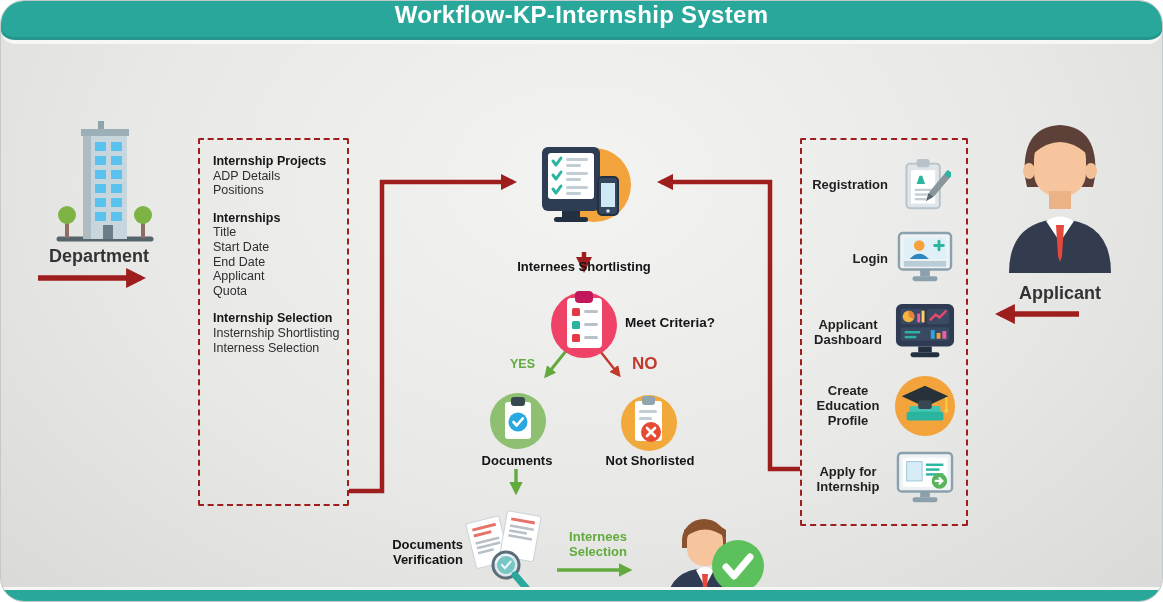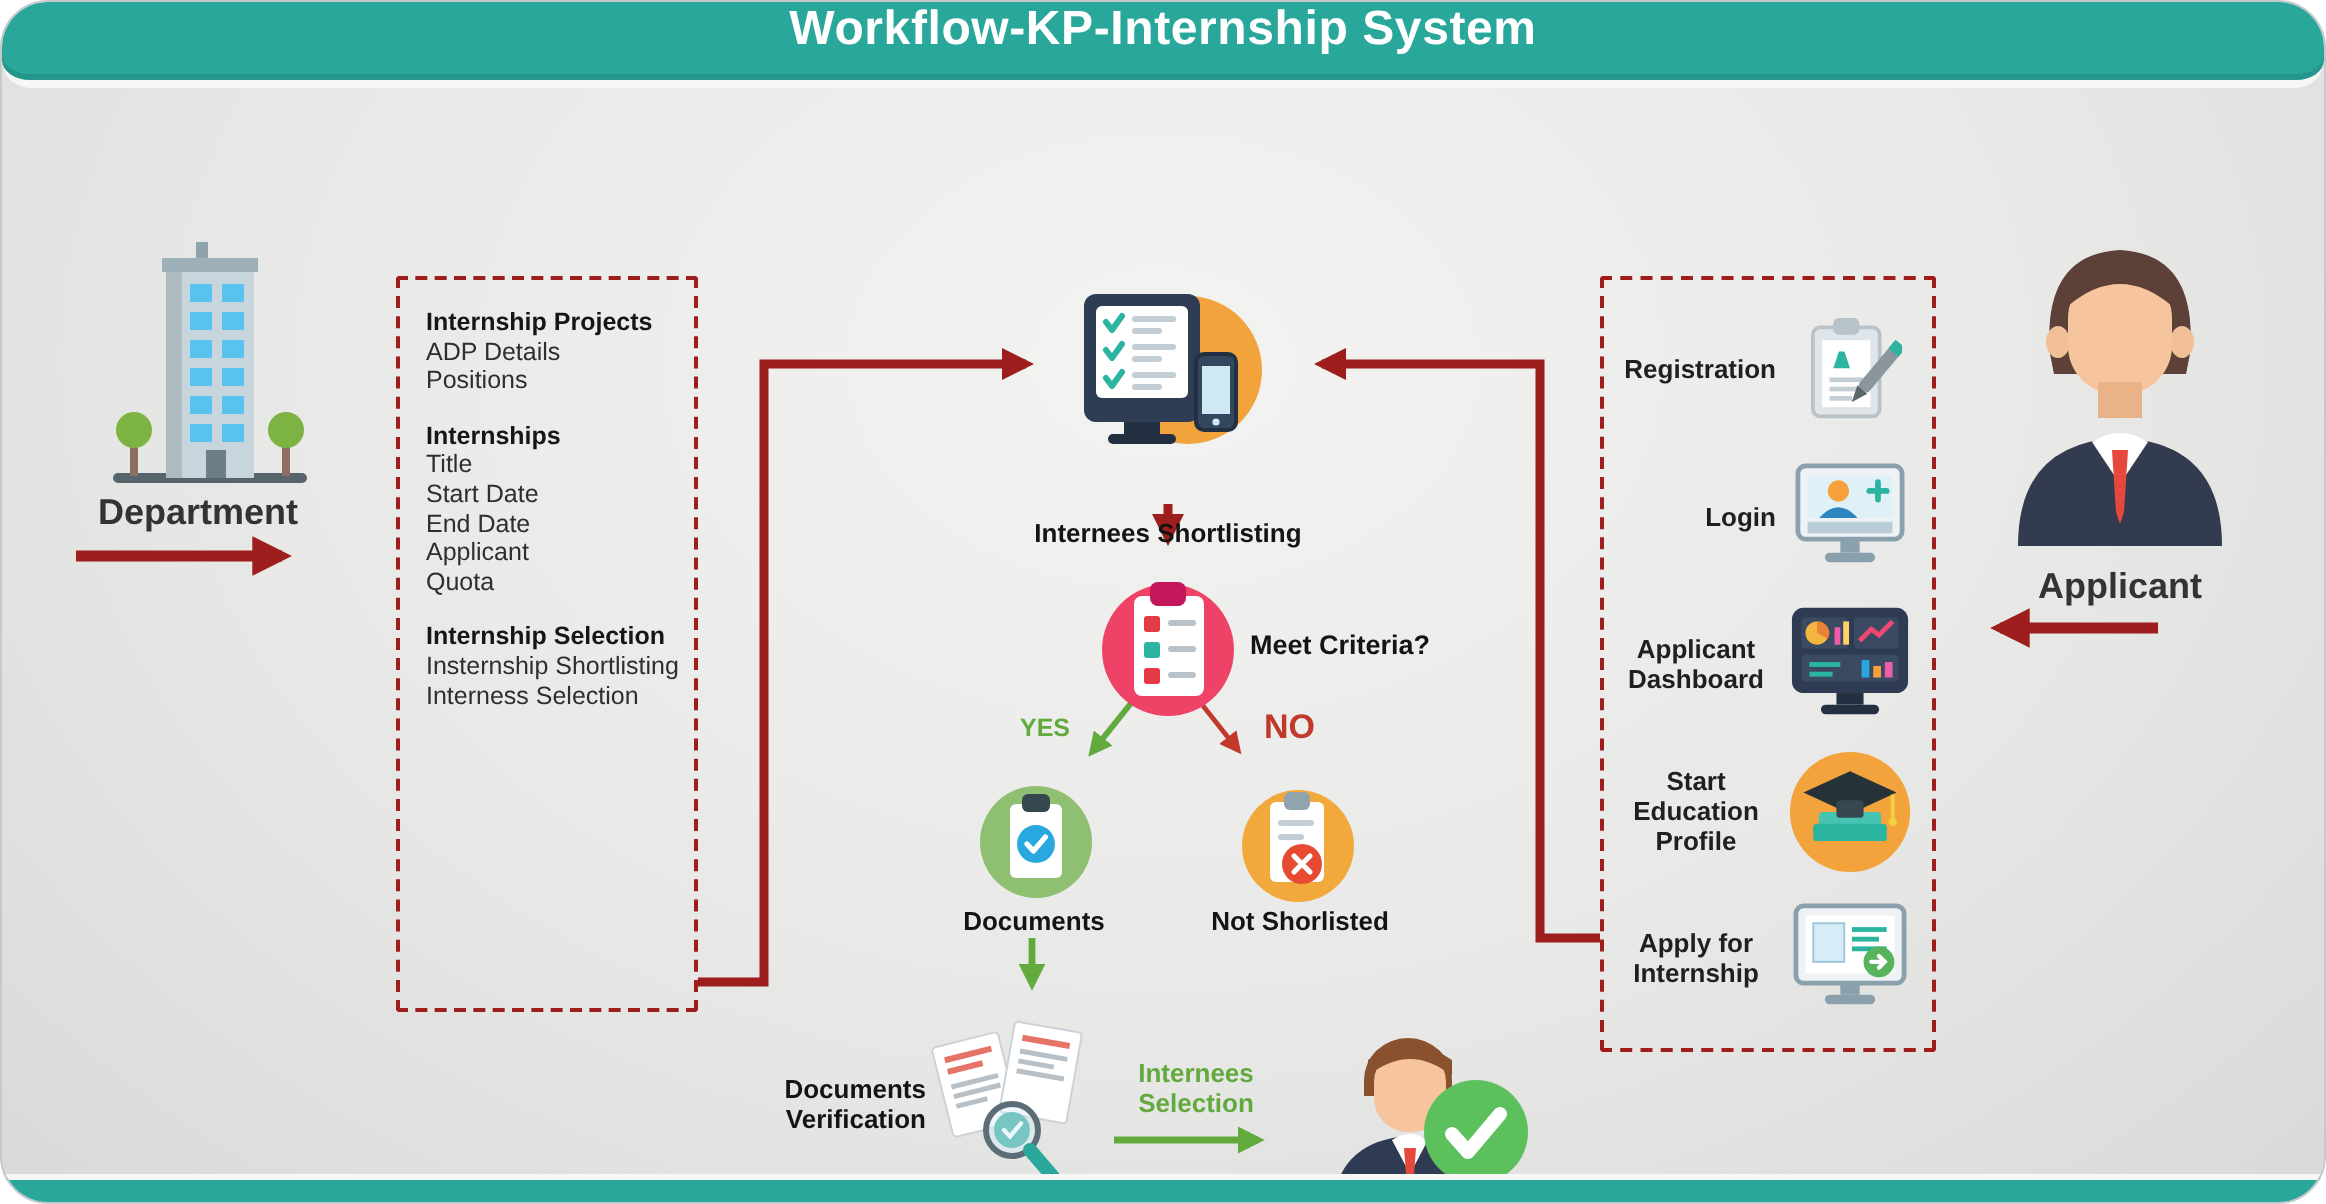--- a/index.html
+++ b/index.html
@@ -308,21 +308,21 @@
           <rect x="38" y="29" width="4" height="9" fill="#29a8e0"></rect>
           <rect x="44" y="32" width="4" height="6" fill="#f6a13b"></rect>
           <rect x="50" y="30" width="4" height="8" fill="#ef5da8"></rect>
           <rect x="25" y="46" width="14" height="6" fill="#223042"></rect>
           <rect x="17" y="52" width="30" height="5" rx="2.5" fill="#223042"></rect>
         </svg>
       </div>
     </div>
 
     <div class="step-row">
-      <div class="lbl">Start Education Profile</div>
+      <div class="lbl">Create Education Profile</div>
       <div class="ic">
         <svg width="64" height="64" viewBox="0 0 66 66">
           <circle cx="33" cy="33" r="31" fill="#f2a33c"></circle>
           <rect x="17" y="33" width="32" height="8" rx="2" fill="#45c4b4"></rect>
           <rect x="14" y="39" width="38" height="9" rx="2" fill="#2bb5a0"></rect>
           <polygon points="33,12 57,23 33,34 9,23" fill="#263238"></polygon>
           <rect x="26" y="27" width="14" height="9" rx="2" fill="#37474f"></rect>
           <line x1="55" y1="24" x2="55" y2="36" stroke="#f4d03f" stroke-width="2"></line>
           <circle cx="55" cy="38" r="2.2" fill="#f4d03f"></circle>
         </svg>

